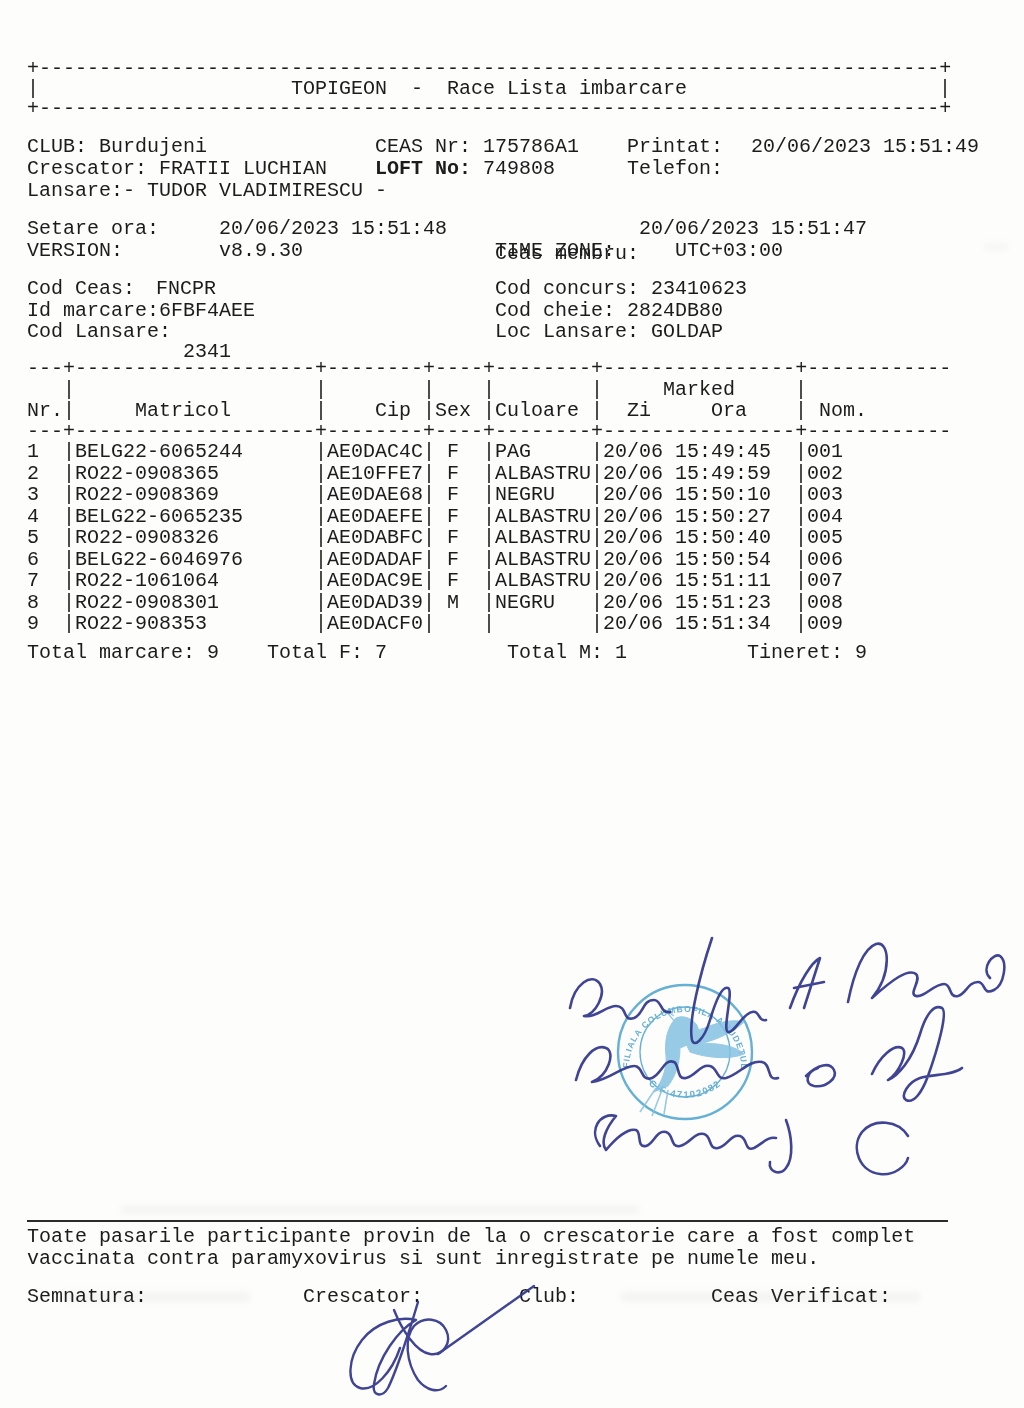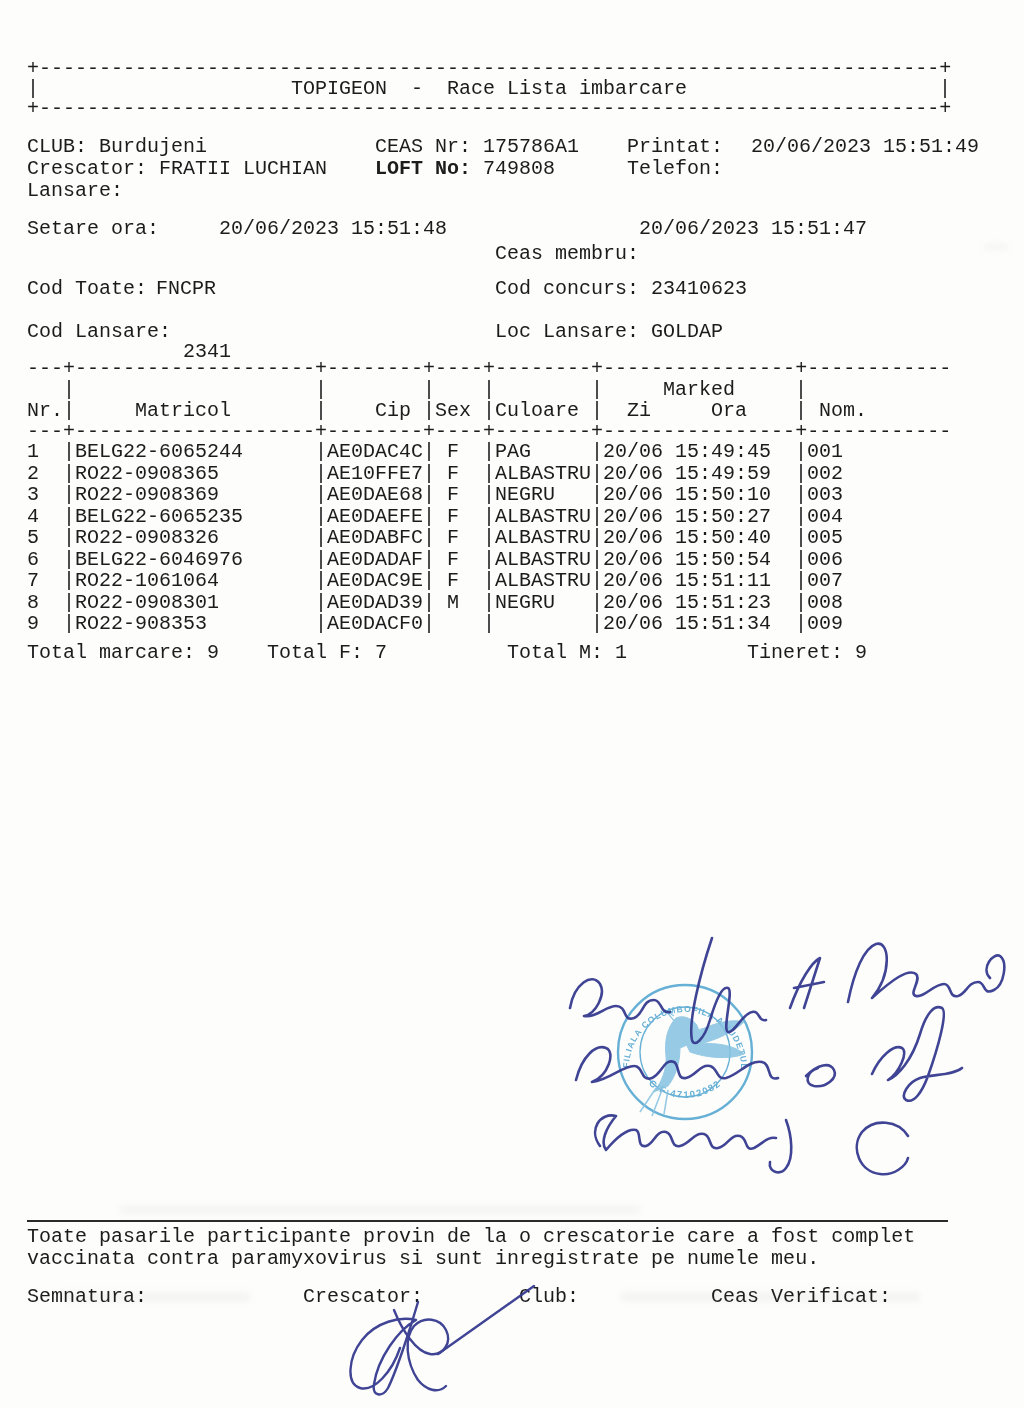--- a/index.html
+++ b/index.html
@@ -23,23 +23,25 @@
 </style>
 </head>
 <body style="color: rgb(28, 28, 28);">
 
 <div id="doc">
     <div class="line" style="top: 58px;"><span style="left: 27px;">+---------------------------------------------------------------------------+</span></div>
     <div class="line" style="top: 78px;"><span style="left: 27px;">|</span><span style="left: 939px;">|</span><span style="left: 291px;">TOPIGEON  -  Race Lista imbarcare</span></div>
     <div class="line" style="top: 98px;"><span style="left: 27px;">+---------------------------------------------------------------------------+</span></div>
     <div class="line" style="top: 136px;"><span style="left: 27px;">CLUB:</span><span style="left: 99px;">Burdujeni</span><span style="left: 375px;">CEAS Nr:</span><span style="left: 483px;">175786A1</span><span style="left: 627px;">Printat:</span><span style="left: 735px; margin-left: 16px;">20/06/2023 15:51:49</span></div>
     <div class="line" style="top: 158px;"><span style="left: 27px;">Crescator:</span><span style="left: 159px;">FRATII LUCHIAN</span><span style="left: 375px; font-weight: bold;">LOFT No:</span><span style="left: 483px;">749808</span><span style="left: 627px;">Telefon:</span><span style="left: 735px;"></span></div>
-    <div class="line" style="top: 180px;"><span style="left: 27px;">Lansare:</span></div>
+    <div class="line" style="top: 180px;"><span style="left: 27px;">Lansare:</span><span style="left: 123px;">- TUDOR VLADIMIRESCU -</span></div>
     <div class="line" style="top: 218px;"><span style="left: 27px;">Setare ora:</span><span style="left: 219px;">20/06/2023 15:51:48</span><span style="left: 495px; margin-top: 25px;">Ceas membru:</span><span style="left: 639px;">20/06/2023 15:51:47</span></div>
-    <div class="line" style="top: 278px;"><span style="left: 27px;">Cod Toate:</span><span style="left: 156px;">FNCPR</span><span style="left: 495px;">Cod concurs:</span><span style="left: 651px;">23410623</span></div>
+    <div class="line" style="top: 240px;"><span style="left: 27px;">VERSION:</span><span style="left: 219px;">v8.9.30</span><span style="left: 495px;">TIME ZONE:</span><span style="left: 675px;">UTC+03:00</span></div>
+    <div class="line" style="top: 278px;"><span style="left: 27px;">Cod Ceas:</span><span style="left: 156px;">FNCPR</span><span style="left: 495px;">Cod concurs:</span><span style="left: 651px;">23410623</span></div>
+    <div class="line" style="top: 300px;"><span style="left: 27px;">Id marcare:</span><span style="left: 159px;">6FBF4AEE</span><span style="left: 495px;">Cod cheie:</span><span style="left: 627px;">2824DB80</span></div>
     <div class="line" style="top: 321px;"><span style="left: 27px;">Cod Lansare:</span><span style="left: 183px; margin-top: 20px;">2341</span><span style="left: 495px;">Loc Lansare:</span><span style="left: 651px;">GOLDAP</span></div>
     <div class="line" style="top: 358px;"><span style="left: 27px;">---+--------------------+--------+----+--------+----------------+------------</span></div>
     <div class="line" style="top: 379px;"><span style="left: 63px;">|</span><span style="left: 315px;">|</span><span style="left: 423px;">|</span><span style="left: 483px;">|</span><span style="left: 591px;">|</span><span style="left: 795px;">|</span><span style="left: 663px; font-family: Liberation Mono, monospace;">Marked</span></div>
     <div class="line" style="top: 400px;"><span style="left: 63px;">|</span><span style="left: 315px;">|</span><span style="left: 423px;">|</span><span style="left: 483px;">|</span><span style="left: 591px;">|</span><span style="left: 795px;">|</span><span style="left: 27px;">Nr.</span><span style="left: 135px;">Matricol</span><span style="left: 375px;">Cip</span><span style="left: 435px;">Sex</span><span style="left: 495px;">Culoare</span><span style="left: 627px;">Zi</span><span style="left: 711px;">Ora</span><span style="left: 819px;">Nom.</span></div>
     <div class="line" style="top: 421px;"><span style="left: 27px;">---+--------------------+--------+----+--------+----------------+------------</span></div>
     <div class="line" style="top: 441px;"><span style="left: 63px;">|</span><span style="left: 315px;">|</span><span style="left: 423px;">|</span><span style="left: 483px;">|</span><span style="left: 591px;">|</span><span style="left: 795px;">|</span><span style="left: 27px;">1</span><span style="left: 75px;">BELG22-6065244</span><span style="left: 327px;">AE0DAC4C</span><span style="left: 447px;">F</span><span style="left: 495px;">PAG</span><span style="left: 603px;">20/06</span><span style="left: 675px;">15:49:45</span><span style="left: 807px;">001</span></div>
     <div class="line" style="top: 463px;"><span style="left: 63px;">|</span><span style="left: 315px;">|</span><span style="left: 423px;">|</span><span style="left: 483px;">|</span><span style="left: 591px;">|</span><span style="left: 795px;">|</span><span style="left: 27px;">2</span><span style="left: 75px;">RO22-0908365</span><span style="left: 327px;">AE10FFE7</span><span style="left: 447px;">F</span><span style="left: 495px;">ALBASTRU</span><span style="left: 603px;">20/06</span><span style="left: 675px;">15:49:59</span><span style="left: 807px;">002</span></div>
     <div class="line" style="top: 484px;"><span style="left: 63px;">|</span><span style="left: 315px;">|</span><span style="left: 423px;">|</span><span style="left: 483px;">|</span><span style="left: 591px;">|</span><span style="left: 795px;">|</span><span style="left: 27px;">3</span><span style="left: 75px;">RO22-0908369</span><span style="left: 327px;">AE0DAE68</span><span style="left: 447px;">F</span><span style="left: 495px;">NEGRU</span><span style="left: 603px;">20/06</span><span style="left: 675px;">15:50:10</span><span style="left: 807px;">003</span></div>
     <div class="line" style="top: 506px;"><span style="left: 63px;">|</span><span style="left: 315px;">|</span><span style="left: 423px;">|</span><span style="left: 483px;">|</span><span style="left: 591px;">|</span><span style="left: 795px;">|</span><span style="left: 27px;">4</span><span style="left: 75px;">BELG22-6065235</span><span style="left: 327px;">AE0DAEFE</span><span style="left: 447px;">F</span><span style="left: 495px;">ALBASTRU</span><span style="left: 603px;">20/06</span><span style="left: 675px;">15:50:27</span><span style="left: 807px;">004</span></div>
     <div class="line" style="top: 527px;"><span style="left: 63px;">|</span><span style="left: 315px;">|</span><span style="left: 423px;">|</span><span style="left: 483px;">|</span><span style="left: 591px;">|</span><span style="left: 795px;">|</span><span style="left: 27px;">5</span><span style="left: 75px;">RO22-0908326</span><span style="left: 327px;">AE0DABFC</span><span style="left: 447px;">F</span><span style="left: 495px;">ALBASTRU</span><span style="left: 603px;">20/06</span><span style="left: 675px;">15:50:40</span><span style="left: 807px;">005</span></div>

